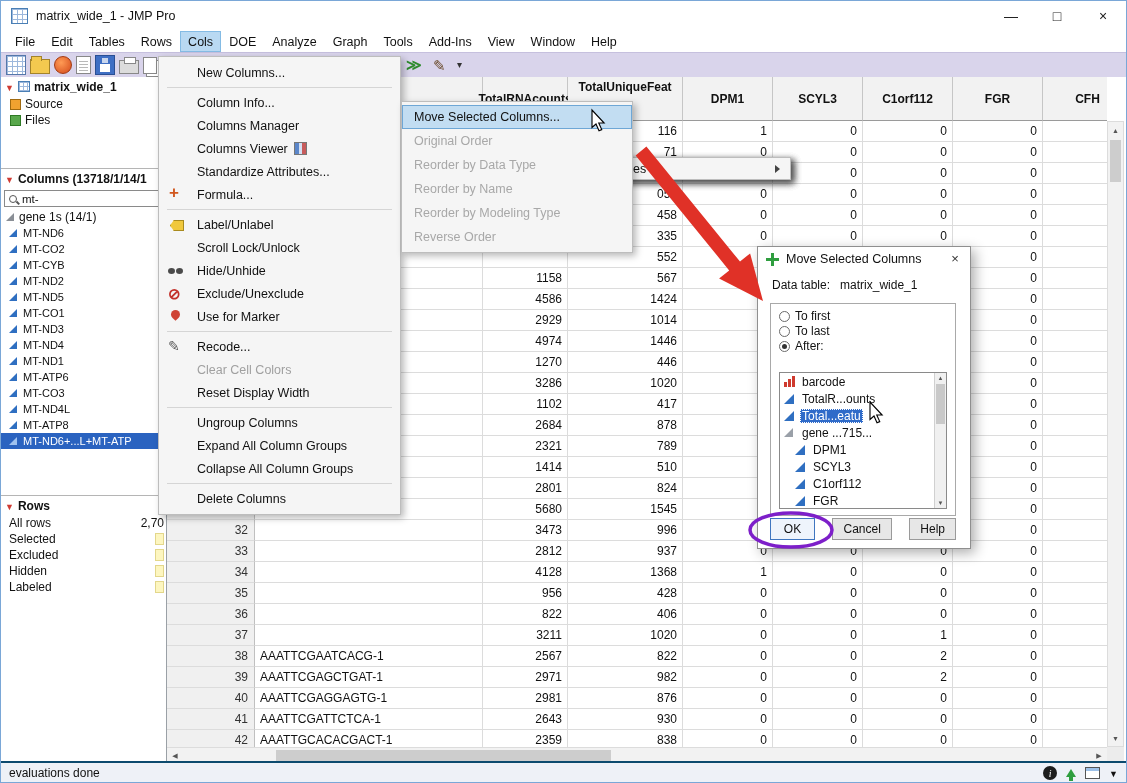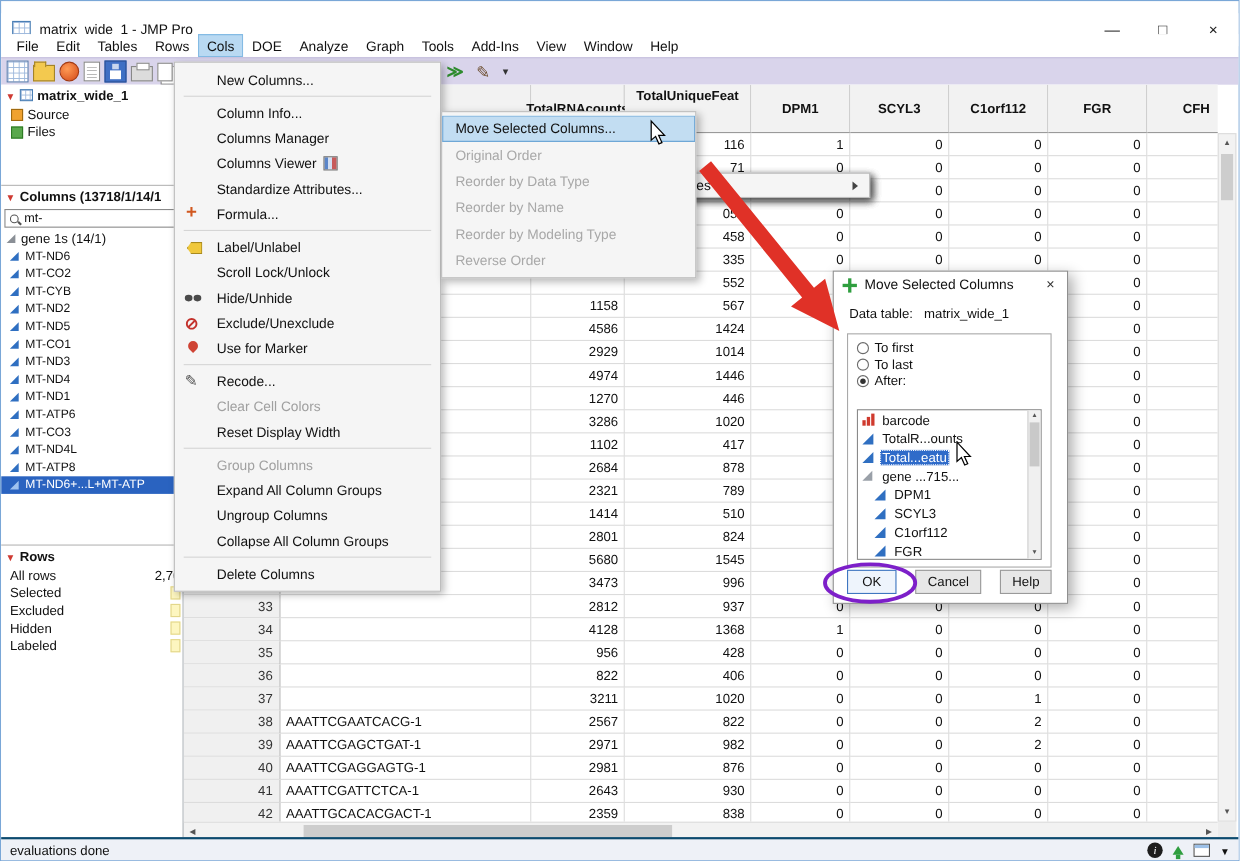--- a/index.html
+++ b/index.html
@@ -1,21 +1,21 @@
 <!DOCTYPE html>
 <html><head>
 <meta charset="utf-8">
 <style>
   * { margin:0; padding:0; box-sizing:border-box; }
   html,body { width:1127px; height:783px; }
   body { font-family:"Liberation Sans", sans-serif; color:#111; }
   .screen { position:relative; width:1127px; height:783px; background:#fff; overflow:hidden; border:1px solid #7aa7d7; }
 
   
-  .titlebar { position:absolute; top:11px; left:0; right:0; height:30px; background:#fff; display:flex; align-items:center; }
+  .titlebar { position:absolute; top:0; left:0; right:0; height:30px; background:#fff; display:flex; align-items:center; }
   .app-icon { width:17px; height:16px; margin:0 8px 0 10px; background:#fff; border:1px solid #4a7fb5;
     background-image:linear-gradient(#9db8dc 1px, transparent 1px), linear-gradient(90deg,#9db8dc 1px, transparent 1px);
     background-size:5px 5px; }
   .title-text { font-size:12.5px; }
   .win-controls { position:absolute; right:0; top:0; height:30px; display:flex; }
   .win-btn { width:46px; height:30px; display:flex; align-items:center; justify-content:center; font-size:14px; color:#222; }
 
   
   .menubar { position:absolute; top:30px; left:0; right:0; height:21px; background:#fff; display:flex; padding-left:6px; font-size:12.5px; }
   .mitem { padding:0 8px; display:flex; align-items:center; }
@@ -750,28 +750,25 @@
       </div>
       <div class="cmi disabled">
         <span class="lbl">Clear Cell Colors</span>
       </div>
       <div class="cmi">
         <span class="lbl">Reset Display Width</span>
       </div>
       <div class="cmi sep">
         
       </div>
-      <div class="cmi disabled">
-        <span class="lbl">Group Columns</span>
+      <div class="cmi">
+        <span class="lbl">Ungroup Columns</span>
       </div>
       <div class="cmi">
         <span class="lbl">Expand All Column Groups</span>
-      </div>
-      <div class="cmi">
-        <span class="lbl">Ungroup Columns</span>
       </div>
       <div class="cmi">
         <span class="lbl">Collapse All Column Groups</span>
       </div>
       <div class="cmi sep">
         
       </div>
       <div class="cmi">
         <span class="lbl">Delete Columns</span>
       </div>

